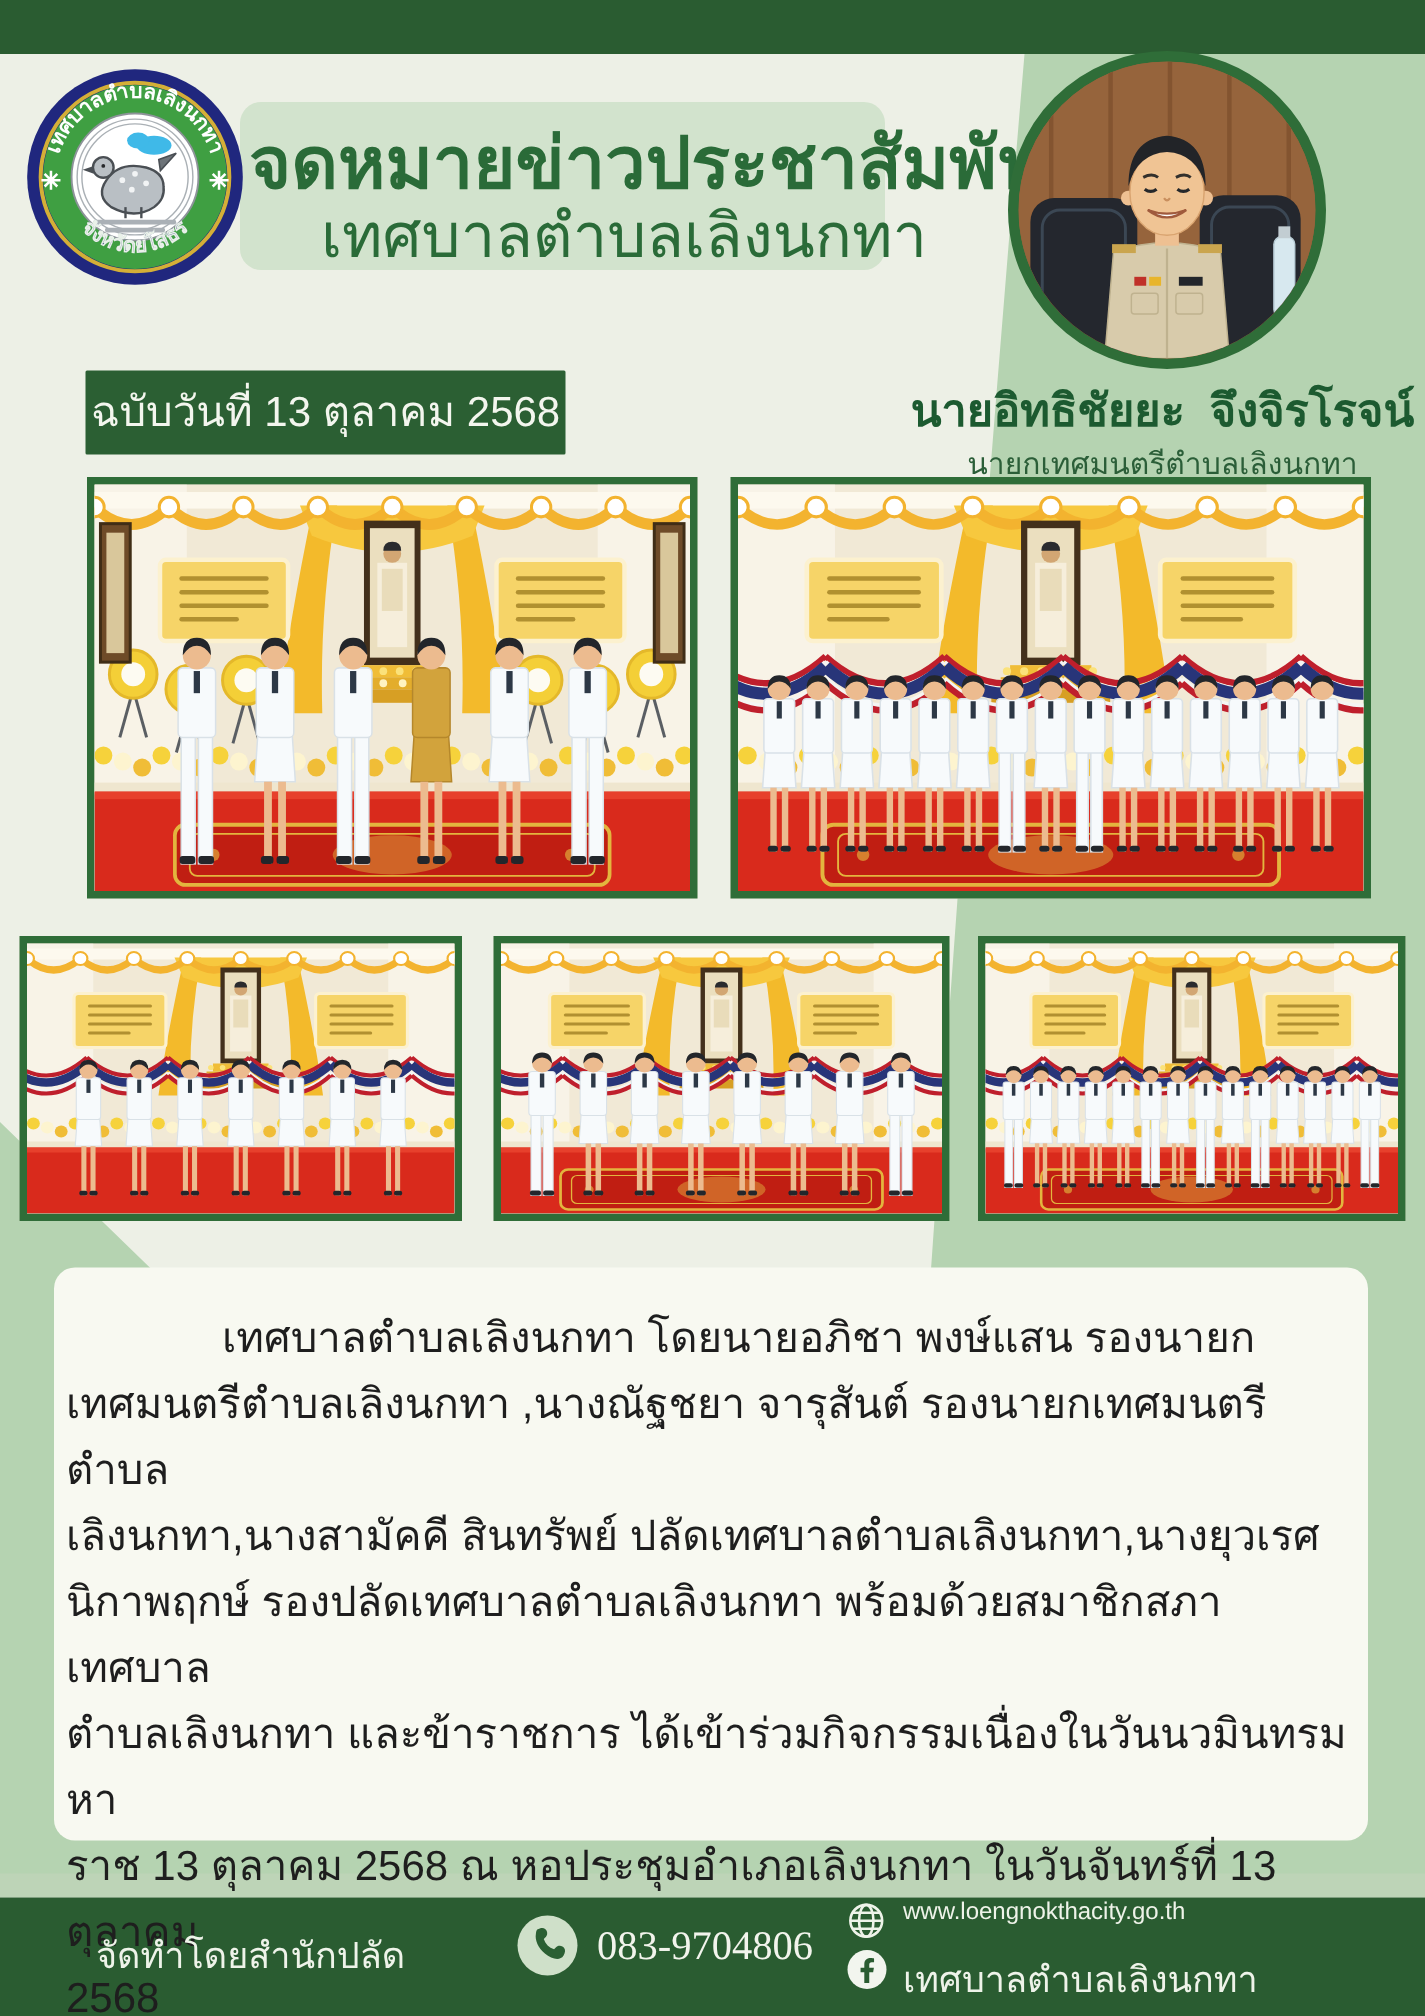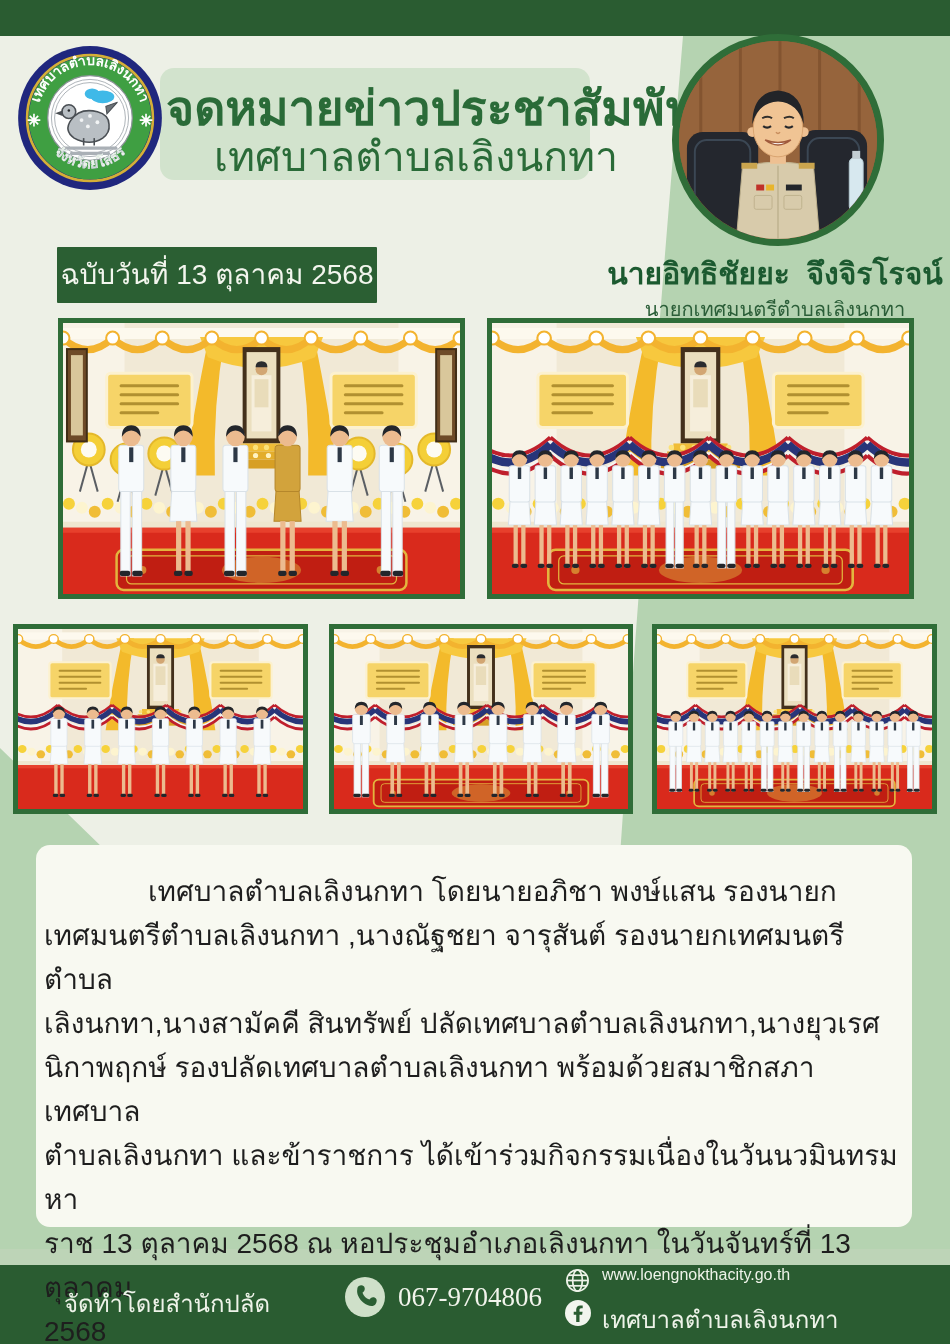--- a/index.html
+++ b/index.html
@@ -1224,21 +1224,21 @@
 ตำบลเลิงนกทา  และข้าราชการ  ได้เข้าร่วมกิจกรรมเนื่องในวันนวมินทรมหา
 ราช 13 ตุลาคม 2568  ณ หอประชุมอำเภอเลิงนกทา ในวันจันทร์ที่ 13 ตุลาคม
 2568</div>
 
   <div class="abs ft-credit">จัดทำโดยสำนักปลัด</div>
   <div class="abs ft-phone-badge">
     <svg viewBox="0 0 32 32" width="40" height="40">
       <path d="M10.5,7.5 c4.5-2.8 6.5,1.8 4.7,3.8 l-1.2,1.2 c0.9,2.7 2.8,4.6 5.5,5.5 l1.2-1.2 c2-1.8 6.6,0.2 3.8,4.7 c-1.8,2.8 -6.3,1.8 -9.9-1.2 c-3.6-3 -5.4-7.2 -4.8-10.4 c0.1-1 0.2-1.7 0.7-2.4z" fill="#2b5f33"></path>
     </svg>
   </div>
-  <div class="abs ft-phone">067-9704806</div>
+  <div class="abs ft-phone">083-9704806</div>
   <svg class="abs ft-globe" viewBox="0 0 28 28">
     <g fill="none" stroke="#eef3e9" stroke-width="1.8">
       <circle cx="14" cy="14" r="11"></circle>
       <ellipse cx="14" cy="14" rx="5" ry="11"></ellipse>
       <line x1="3" y1="14" x2="25" y2="14"></line>
       <line x1="4.5" y1="8.5" x2="23.5" y2="8.5"></line>
       <line x1="4.5" y1="19.5" x2="23.5" y2="19.5"></line>
     </g>
   </svg>
   <div class="abs ft-web">www.loengnokthacity.go.th</div>

